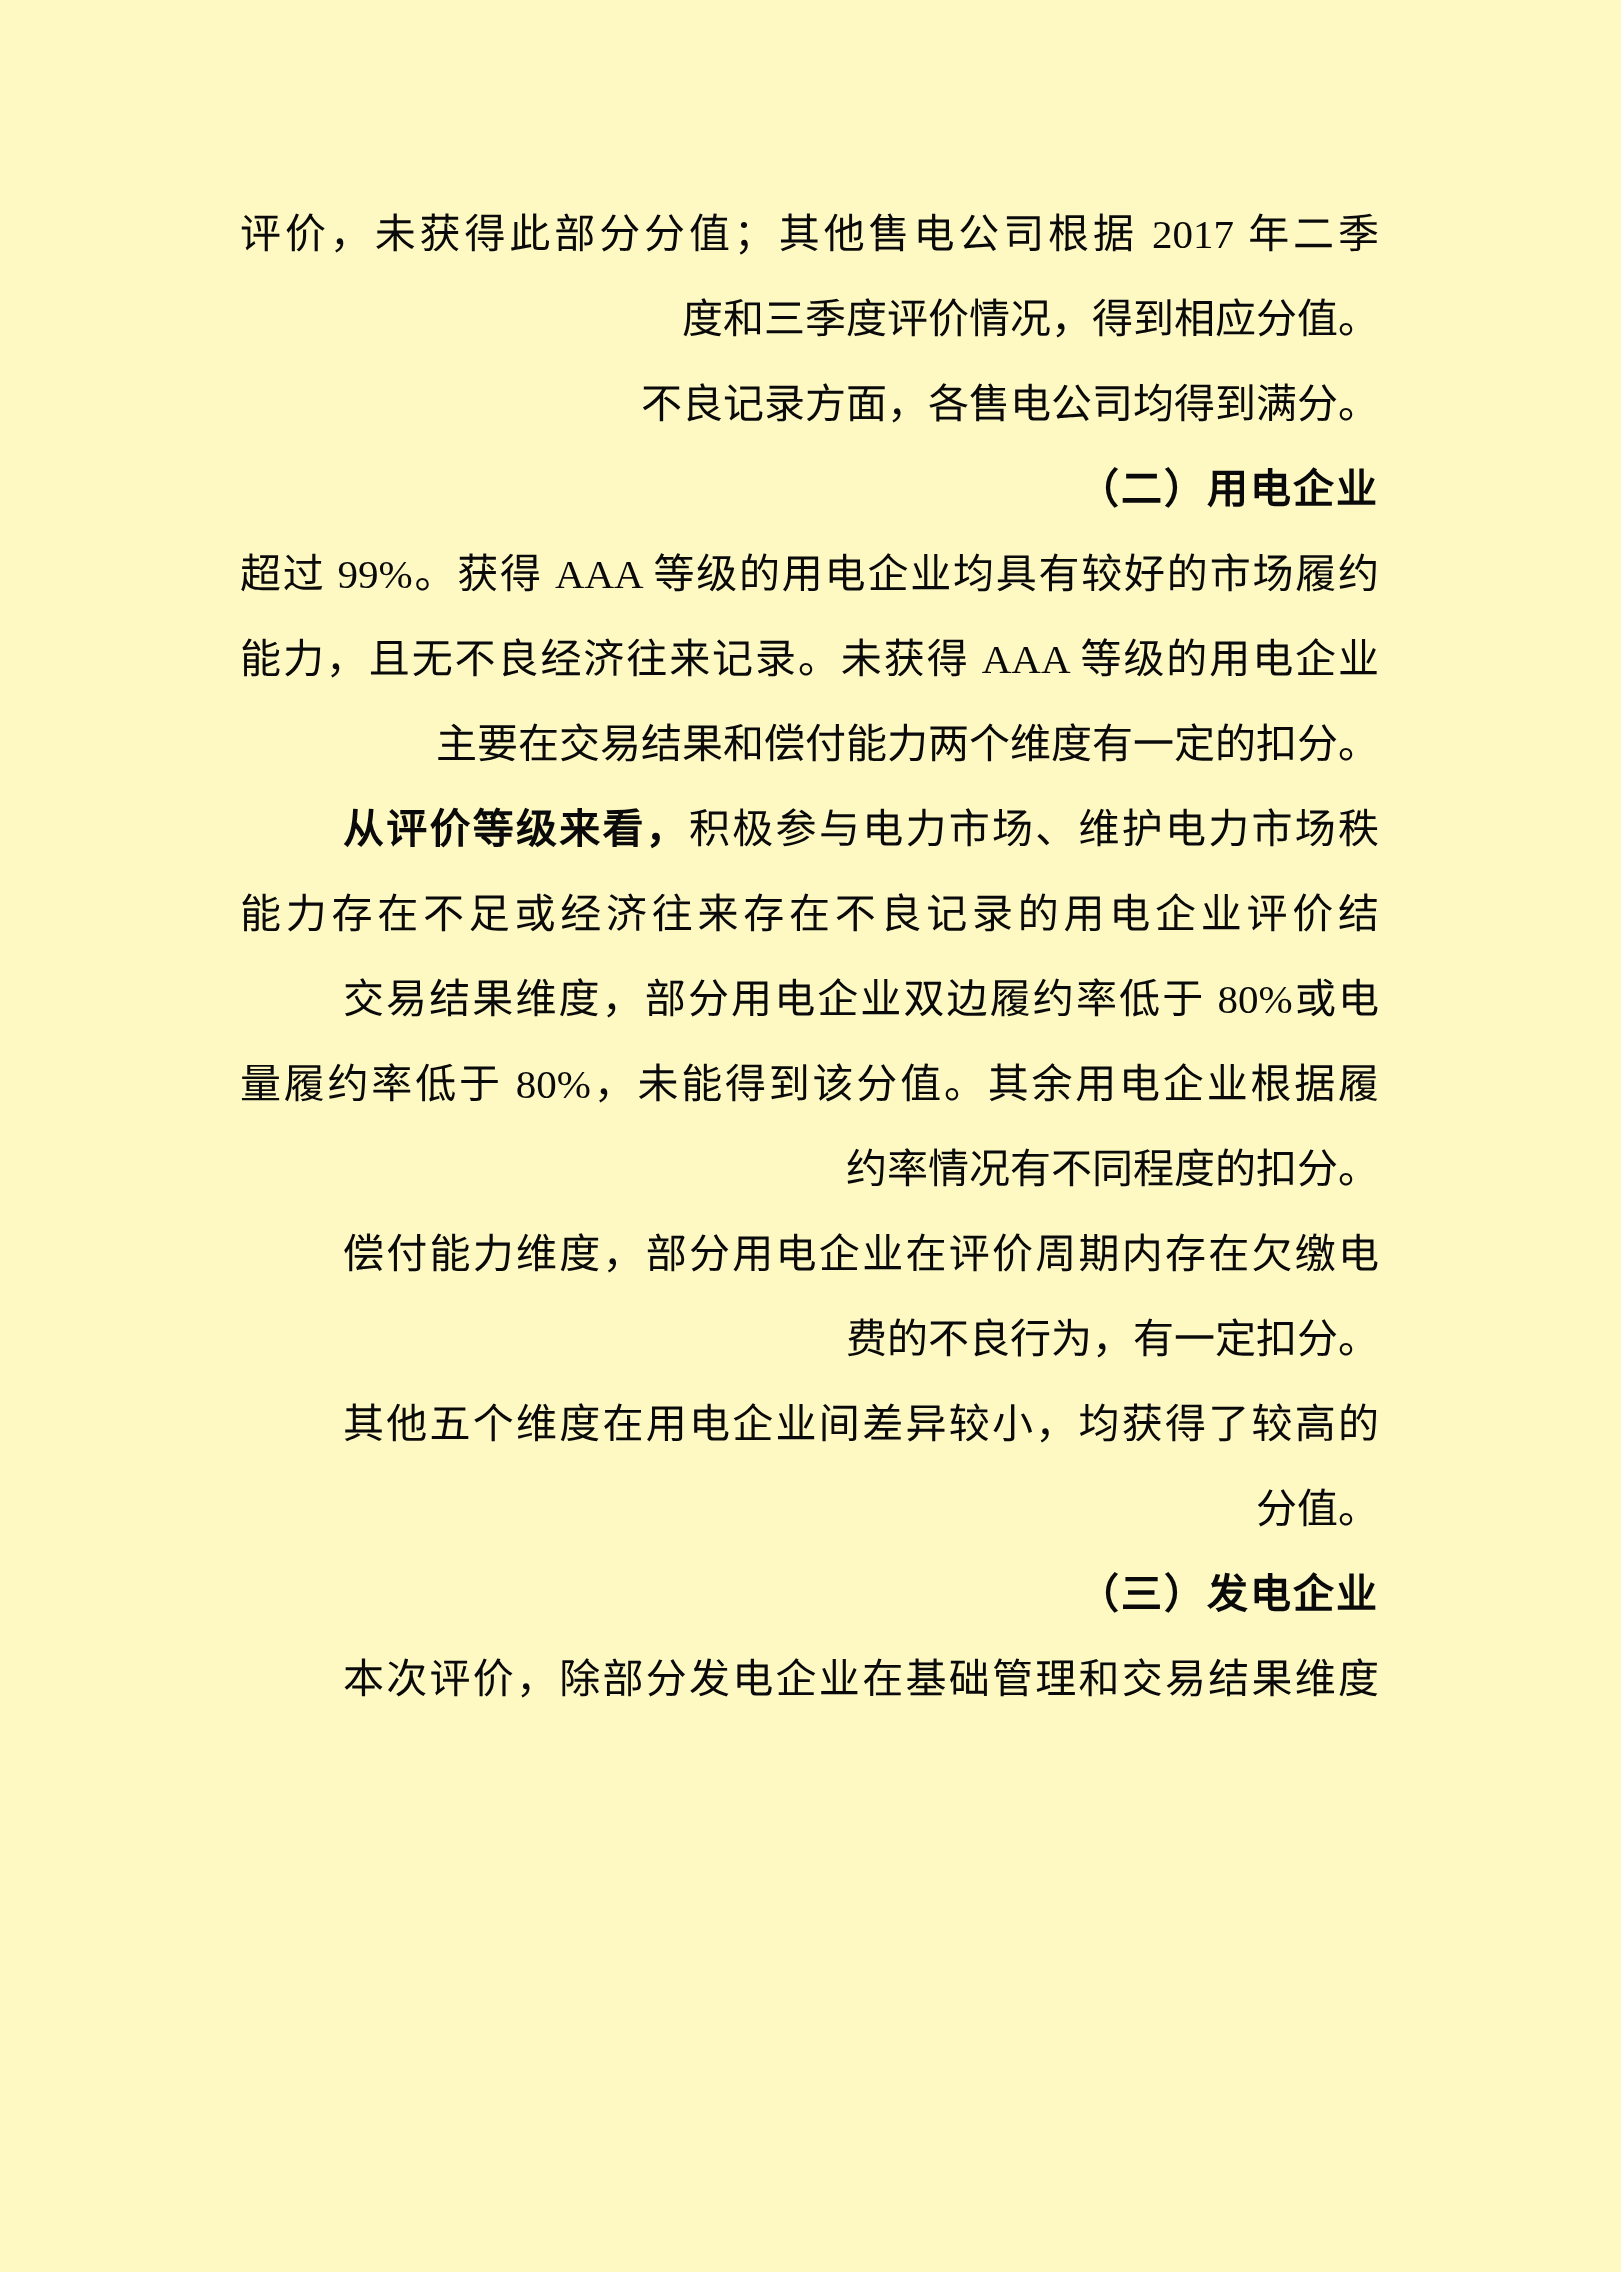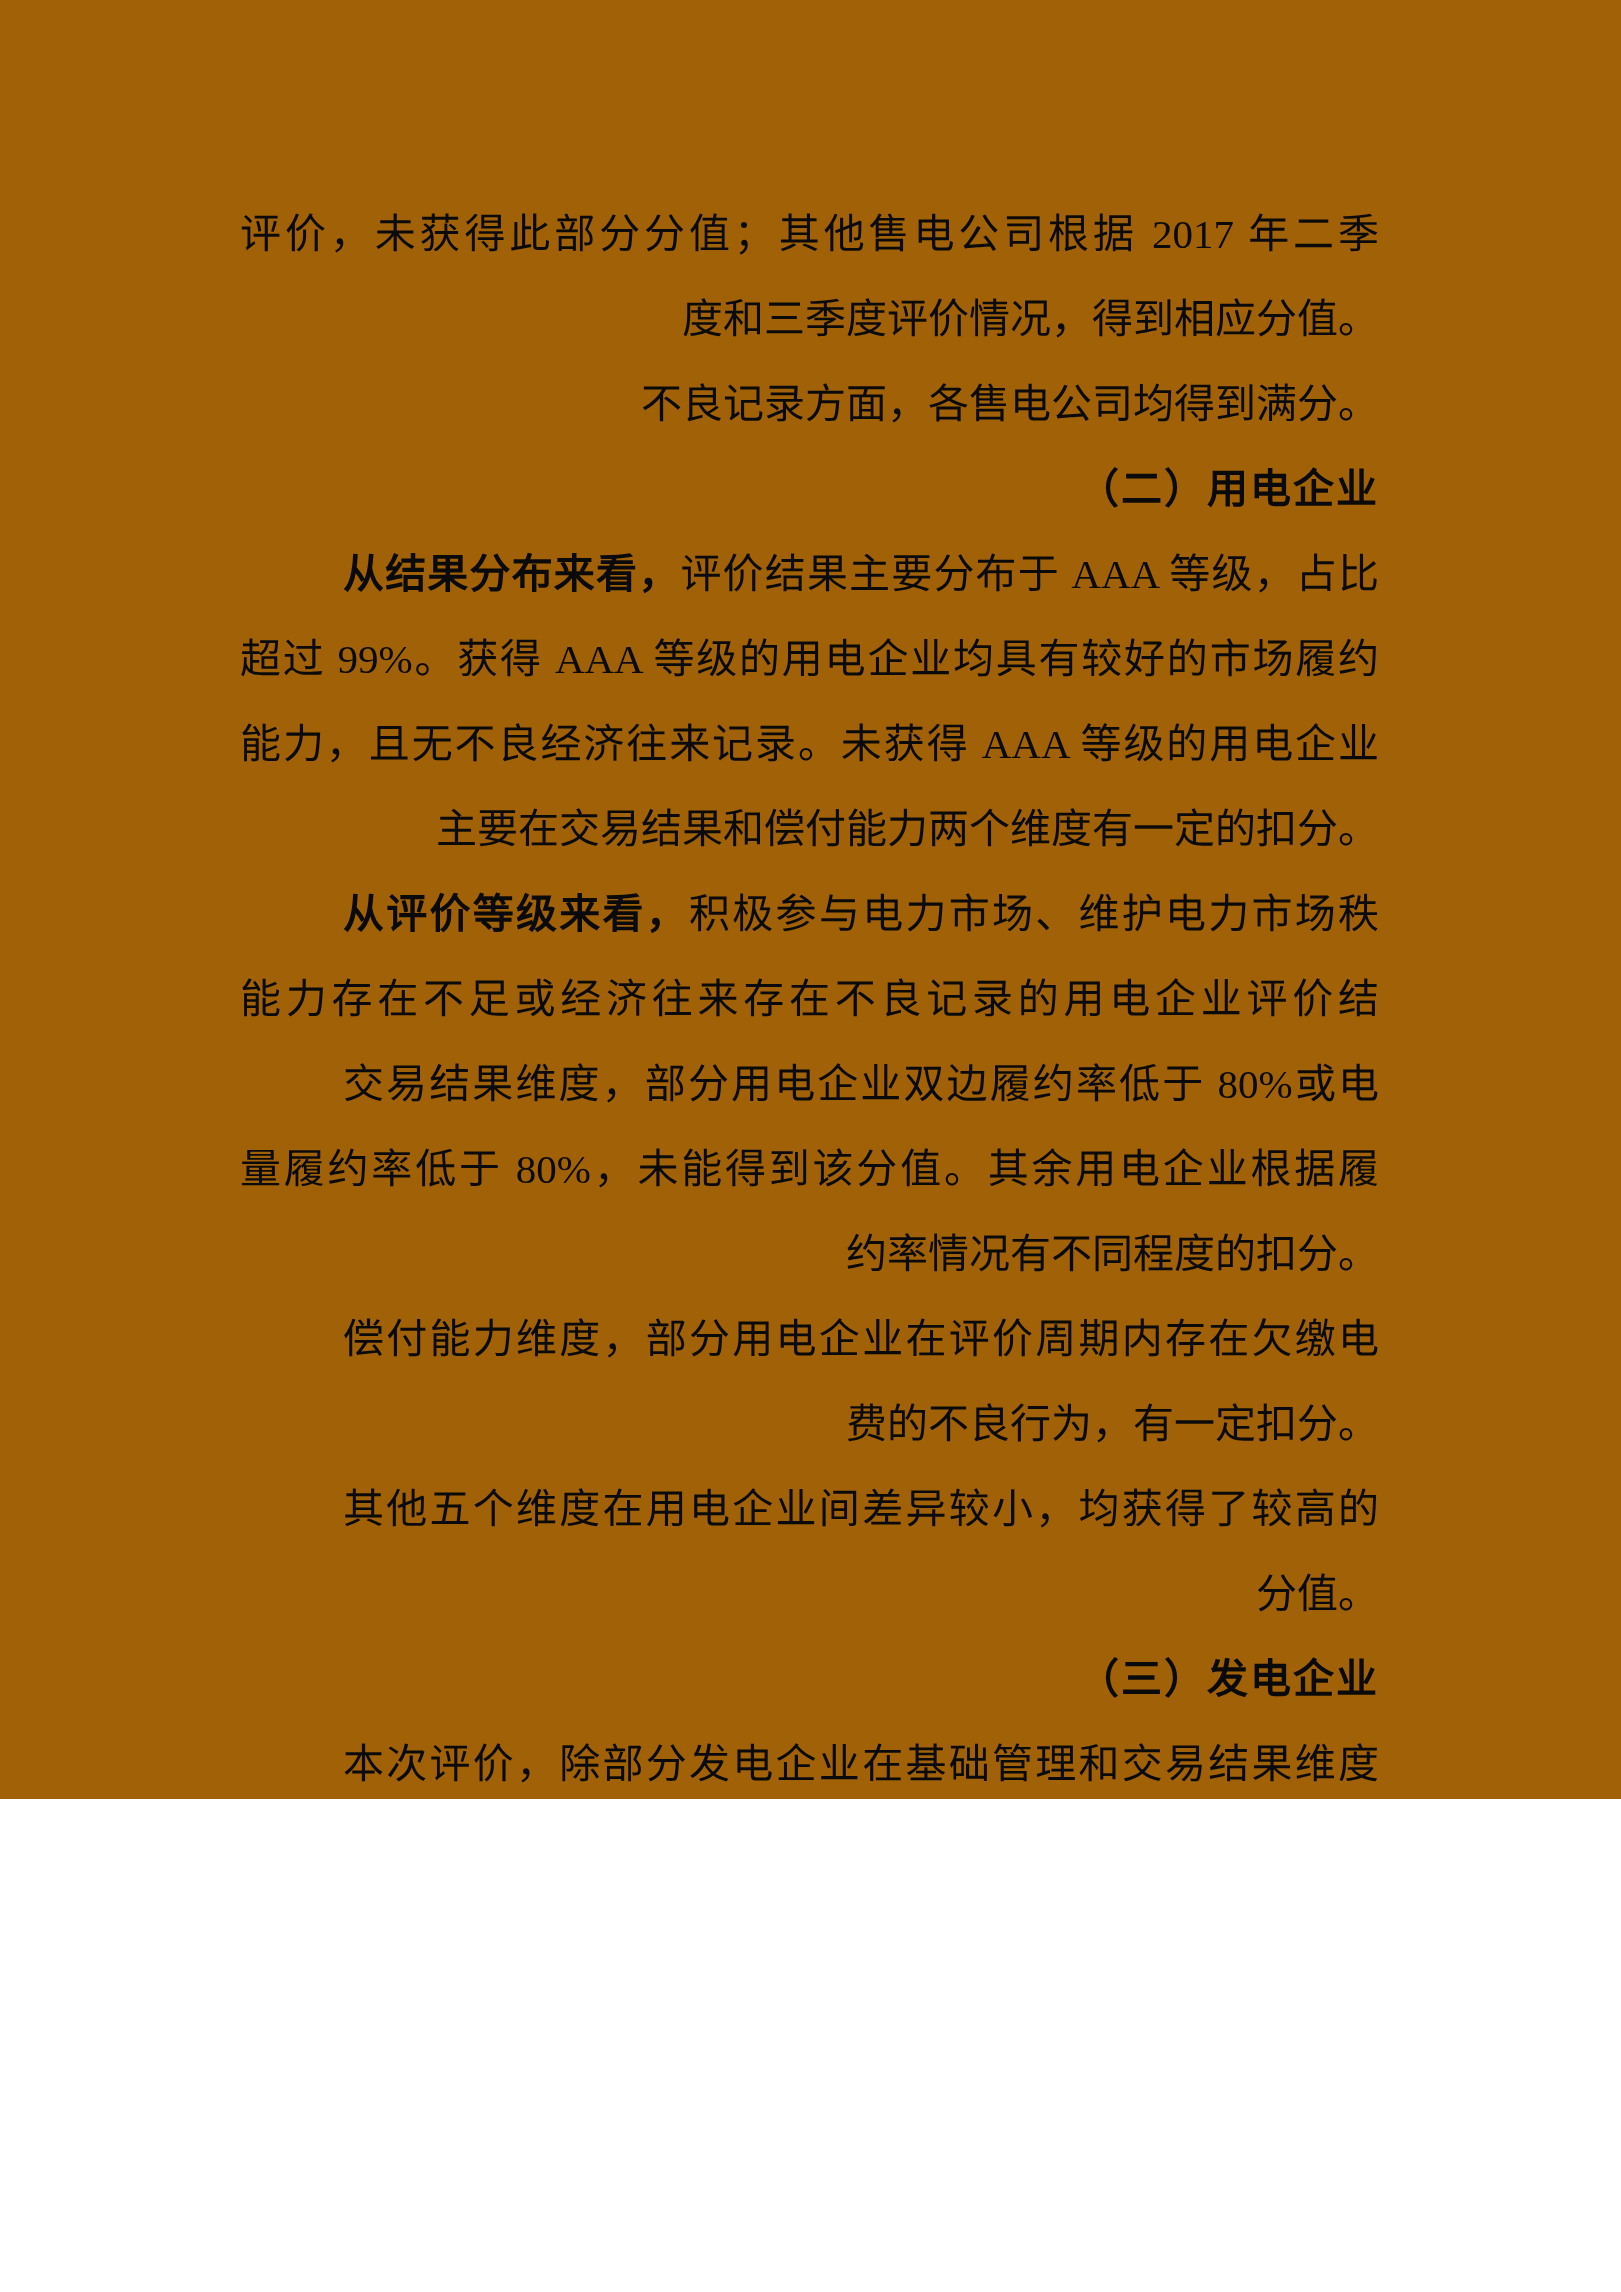--- a/index.html
+++ b/index.html
@@ -3,22 +3,22 @@
 <meta charset="utf-8">
 <style>
   html, body {
     margin: 0;
     padding: 0;
     background: #ffffff;
   }
   .page {
     position: relative;
     width: 1621px;
-    height: 1799px;
-    background: #a16207;
+    height: 2272px;
+    background: #fef9c3;
     overflow: hidden;
   }
   .content {
     position: absolute;
     left: 240px;
     top: 192px;
     width: 1139px;
     color: #0a0a0a;
     font-family: "Liberation Serif", "DejaVu Serif", serif;
     font-size: 41px;
@@ -54,21 +54,20 @@
   <div class="content">
 
     <div class="ln just"><span class="seg">评价，未获得此部分分值；其他售电公司根据 2017 年二季</span></div>
 
     <div class="ln"><span class="seg">度和三季度评价情况，得到相应分值。</span></div>
 
     <div class="ln indent"><span class="seg">不良记录方面，各售电公司均得到满分。</span></div>
 
     <div class="ln indent"><span class="seg b heading">（二）用电企业</span></div>
 
-    <div class="ln just indent"><span class="seg b">从结果分布来看，</span><span class="seg">评价结果主要分布于 AAA 等级，占比</span></div>
 
     <div class="ln just"><span class="seg">超过 99%。获得 AAA 等级的用电企业均具有较好的市场履约</span></div>
 
     <div class="ln just"><span class="seg">能力，且无不良经济往来记录。未获得 AAA 等级的用电企业</span></div>
 
     <div class="ln"><span class="seg">主要在交易结果和偿付能力两个维度有一定的扣分。</span></div>
 
     <div class="ln just indent"><span class="seg b">从评价等级来看，</span><span class="seg">积极参与电力市场、维护电力市场秩</span></div>
 
 

